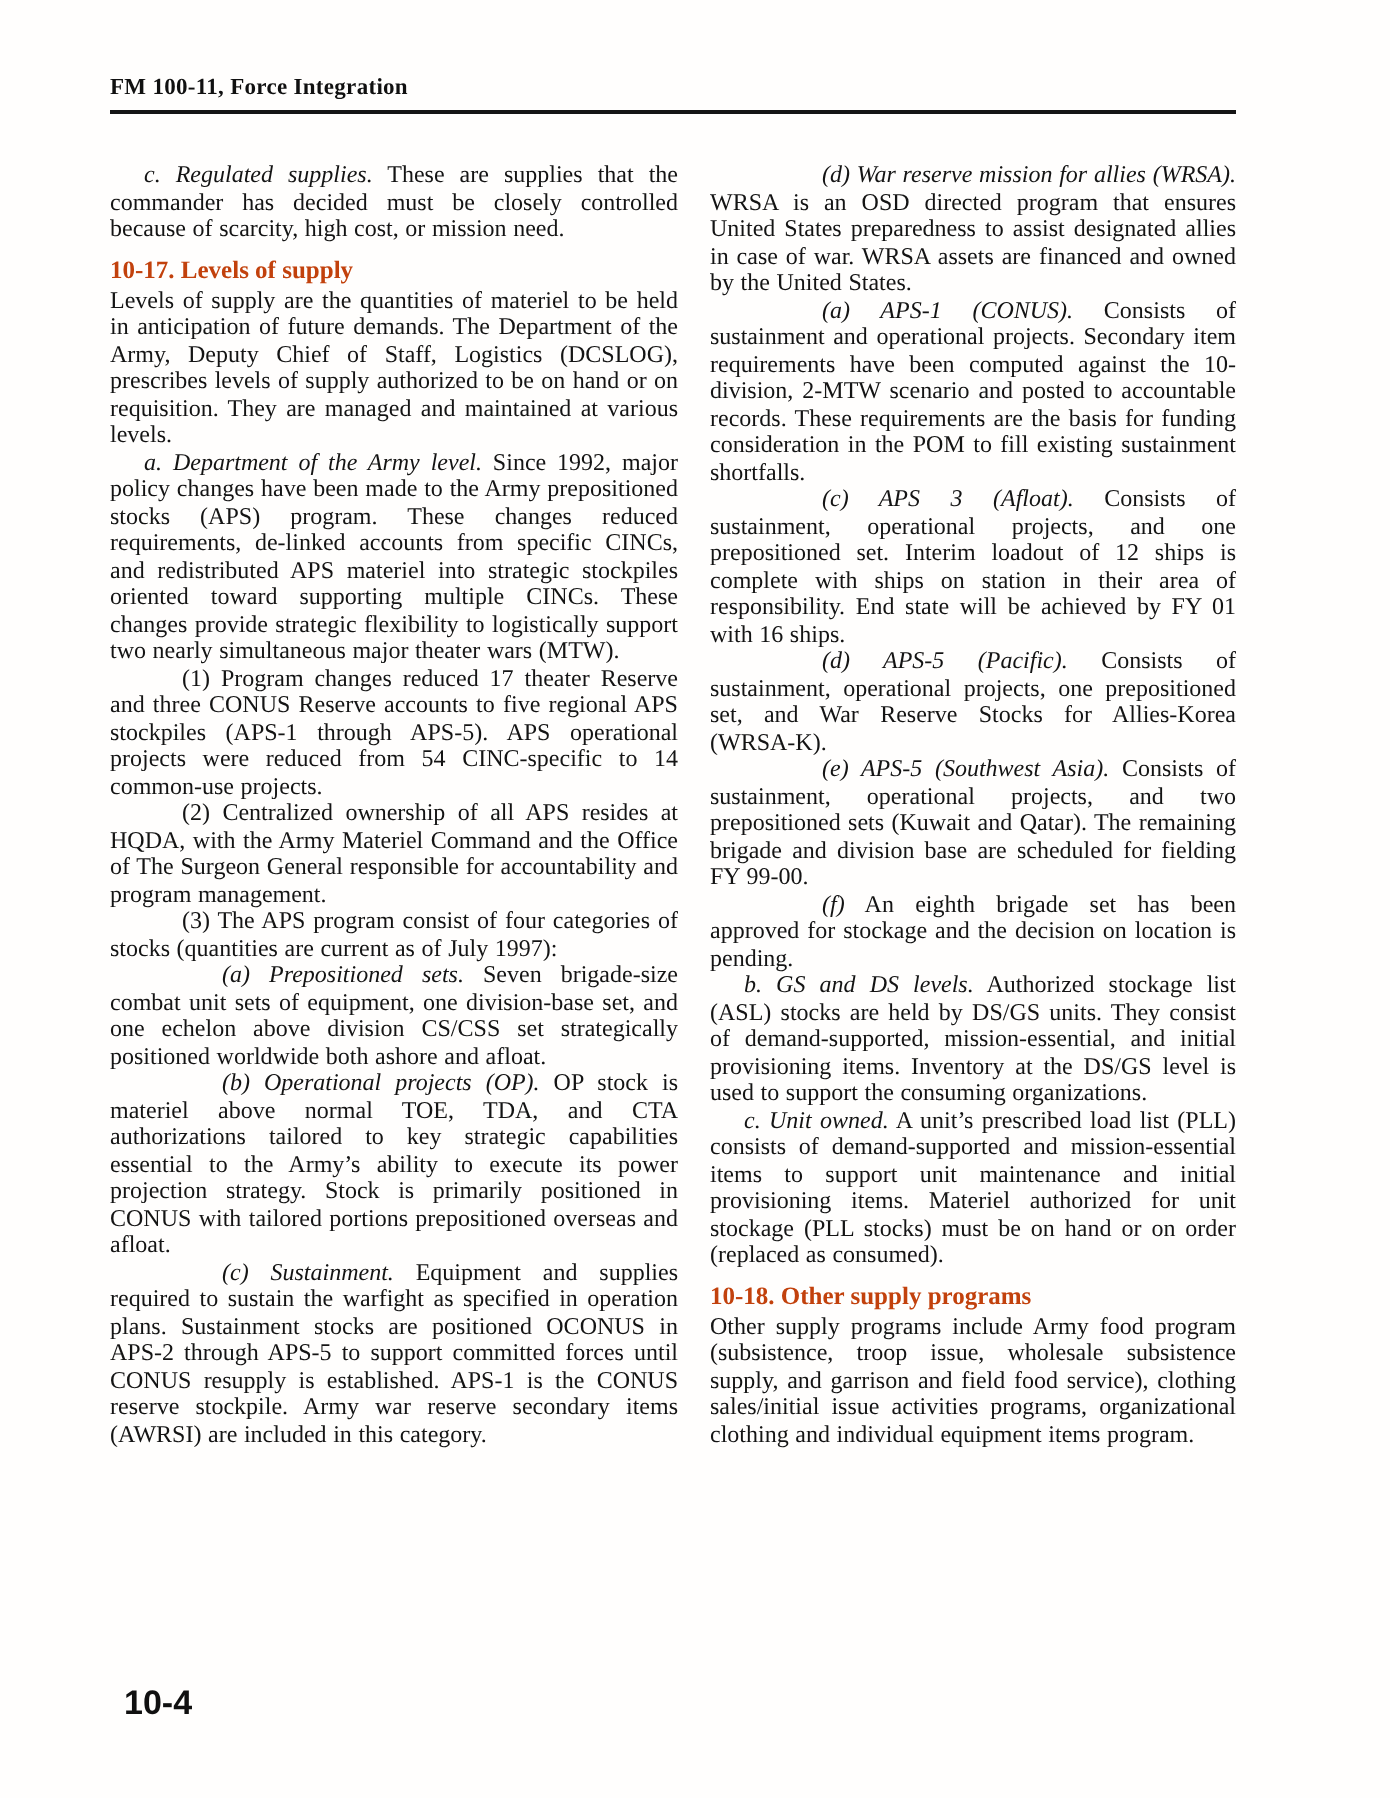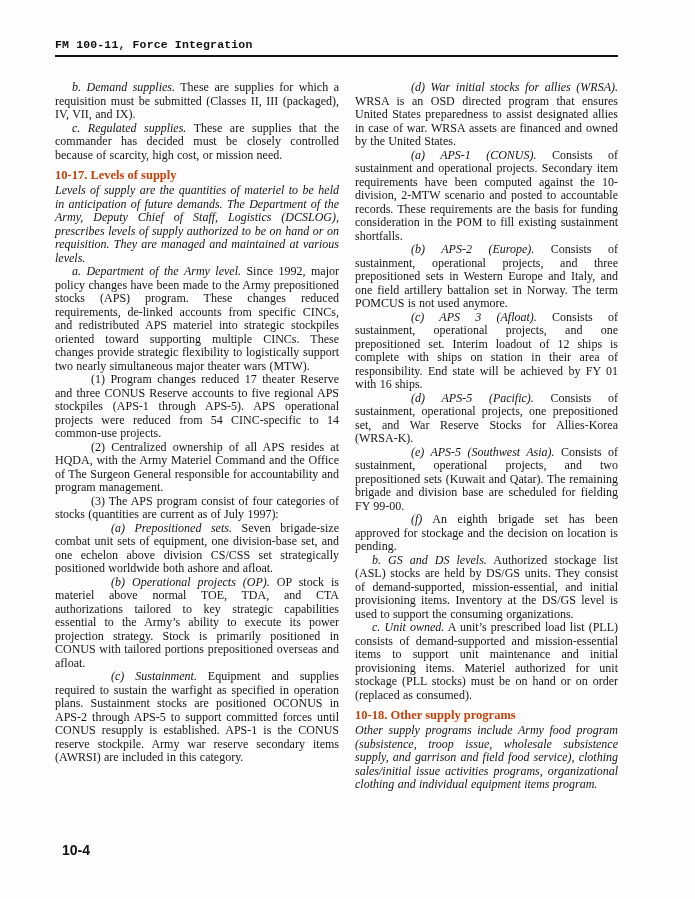--- a/index.html
+++ b/index.html
@@ -2,77 +2,75 @@
 <html lang="en"><head>
 <meta charset="utf-8">
 <style>
   html, body { margin:0; padding:0; background:#ffffff; }
   .page {
     position:relative; width:695px; height:899px; background:#fffefd;
     font-family:"Liberation Serif", serif; color:#141414; overflow:hidden;
   }
   .doc-header {
     position:absolute; left:55px; top:38px;
-    font-family:Liberation Mono, monospace; font-weight:bold;
+    font-family:Liberation Serif, serif; font-weight:bold;
     font-size:11.5px; letter-spacing:0.15px; color:#101010;
   }
   .header-rule {
     position:absolute; left:55px; top:55px; width:563px; height:2px;
     background:#151515;
   }
   .columns {
     position:absolute; left:55px; top:81px; width:563px;
     display:flex; gap:16px;
   }
   .col { display:block; }
   .col-left  { width:284px; }
   .col-right { width:263px; }
   .para {
     margin:0; font-size:12px; line-height:13.5px; text-align:justify;
     word-spacing:0.3px;
   }
   .para i { font-style:italic; }
-  .indent-none  { text-indent:0;font-style:italic; }
+  .indent-none  { text-indent:0; }
   .indent-a     { text-indent:17px; }
   .indent-num   { text-indent:36px; }
   .indent-alpha { text-indent:56px; }
   .section-heading {
     margin:6px 0 2px 0; font-size:12.5px; line-height:14px;
     font-weight:bold; color:#c2410c;
   }
   .doc-footer {
     position:absolute; left:62px; top:842px;
-    font-family:"Liberation Sans", sans-serif; font-size:14px;
+    font-family:"Liberation Sans", sans-serif; font-size:17px;
     font-weight:600; color:#101010;
   }
 </style>
 </head>
 <body>
 
 <div class="page">
   <div class="doc-header">FM 100-11, Force Integration</div>
   <div class="header-rule"></div>
   <div class="columns">
     <div class="col col-left" id="col-left">
-        <p class="para indent-a"><i>b. Demand supplies.</i><span> These are supplies for which a requisition must be submitted (Classes II, III (packaged), IV, VII, and IX).</span></p>
         <p class="para indent-a"><i>c. Regulated supplies.</i><span> These are supplies that the commander has decided must be closely controlled because of scarcity, high cost, or mission need.</span></p>
         <h3 class="section-heading">10-17. Levels of supply</h3>
         <p class="para indent-none"><span>Levels of supply are the quantities of materiel to be held in anticipation of future demands. The Department of the Army, Deputy Chief of Staff, Logistics (DCSLOG), prescribes levels of supply authorized to be on hand or on requisition. They are managed and maintained at various levels.</span></p>
         <p class="para indent-a"><i>a. Department of the Army level.</i><span> Since 1992, major policy changes have been made to the Army prepositioned stocks (APS) program. These changes reduced requirements, de-linked accounts from specific CINCs, and redistributed APS materiel into strategic stockpiles oriented toward supporting multiple CINCs. These changes provide strategic flexibility to logistically support two nearly simultaneous major theater wars (MTW).</span></p>
         <p class="para indent-num"><span>(1) Program changes reduced 17 theater Reserve and three CONUS Reserve accounts to five regional APS stockpiles (APS-1 through APS-5). APS operational projects were reduced from 54 CINC-specific to 14 common-use projects.</span></p>
         <p class="para indent-num"><span>(2) Centralized ownership of all APS resides at HQDA, with the Army Materiel Command and the Office of The Surgeon General responsible for accountability and program management.</span></p>
         <p class="para indent-num"><span>(3) The APS program consist of four categories of stocks (quantities are current as of July 1997):</span></p>
         <p class="para indent-alpha"><i>(a) Prepositioned sets.</i><span> Seven brigade-size combat unit sets of equipment, one division-base set, and one echelon above division CS/CSS set strategically positioned worldwide both ashore and afloat.</span></p>
         <p class="para indent-alpha"><i>(b) Operational projects (OP).</i><span> OP stock is materiel above normal TOE, TDA, and CTA authorizations tailored to key strategic capabilities essential to the Army’s ability to execute its power projection strategy. Stock is primarily positioned in CONUS with tailored portions prepositioned overseas and afloat.</span></p>
         <p class="para indent-alpha"><i>(c) Sustainment.</i><span> Equipment and supplies required to sustain the warfight as specified in operation plans. Sustainment stocks are positioned OCONUS in APS-2 through APS-5 to support committed forces until CONUS resupply is established. APS-1 is the CONUS reserve stockpile. Army war reserve secondary items (AWRSI) are included in this category.</span></p>
       </div>
     <div class="col col-right" id="col-right">
-        <p class="para indent-alpha"><i>(d) War initial stocks for allies (WRSA).</i><span> WRSA is an OSD directed program that ensures United States preparedness to assist designated allies in case of war. WRSA assets are financed and owned by the United States.</span></p>
+        <p class="para indent-alpha"><i>(d) War reserve mission for allies (WRSA).</i><span> WRSA is an OSD directed program that ensures United States preparedness to assist designated allies in case of war. WRSA assets are financed and owned by the United States.</span></p>
         <p class="para indent-alpha"><i>(a) APS-1 (CONUS).</i><span> Consists of sustainment and operational projects. Secondary item requirements have been computed against the 10-division, 2-MTW scenario and posted to accountable records. These requirements are the basis for funding consideration in the POM to fill existing sustainment shortfalls.</span></p>
-        <p class="para indent-alpha"><i>(b) APS-2 (Europe).</i><span> Consists of sustainment, operational projects, and three prepositioned sets in Western Europe and Italy, and one field artillery battalion set in Norway. The term POMCUS is not used anymore.</span></p>
         <p class="para indent-alpha"><i>(c) APS 3 (Afloat).</i><span> Consists of sustainment, operational projects, and one prepositioned set. Interim loadout of 12 ships is complete with ships on station in their area of responsibility. End state will be achieved by FY 01 with 16 ships.</span></p>
         <p class="para indent-alpha"><i>(d) APS-5 (Pacific).</i><span> Consists of sustainment, operational projects, one prepositioned set, and War Reserve Stocks for Allies-Korea (WRSA-K).</span></p>
         <p class="para indent-alpha"><i>(e) APS-5 (Southwest Asia).</i><span> Consists of sustainment, operational projects, and two prepositioned sets (Kuwait and Qatar). The remaining brigade and division base are scheduled for fielding FY 99-00.</span></p>
         <p class="para indent-alpha"><i>(f)</i><span> An eighth brigade set has been approved for stockage and the decision on location is pending.</span></p>
         <p class="para indent-a"><i>b. GS and DS levels.</i><span> Authorized stockage list (ASL) stocks are held by DS/GS units. They consist of demand-supported, mission-essential, and initial provisioning items. Inventory at the DS/GS level is used to support the consuming organizations.</span></p>
         <p class="para indent-a"><i>c. Unit owned.</i><span> A unit’s prescribed load list (PLL) consists of demand-supported and mission-essential items to support unit maintenance and initial provisioning items. Materiel authorized for unit stockage (PLL stocks) must be on hand or on order (replaced as consumed).</span></p>
         <h3 class="section-heading">10-18. Other supply programs</h3>
         <p class="para indent-none"><span>Other supply programs include Army food program (subsistence, troop issue, wholesale subsistence supply, and garrison and field food service), clothing sales/initial issue activities programs, organizational clothing and individual equipment items program.</span></p>
       </div>
   </div>

